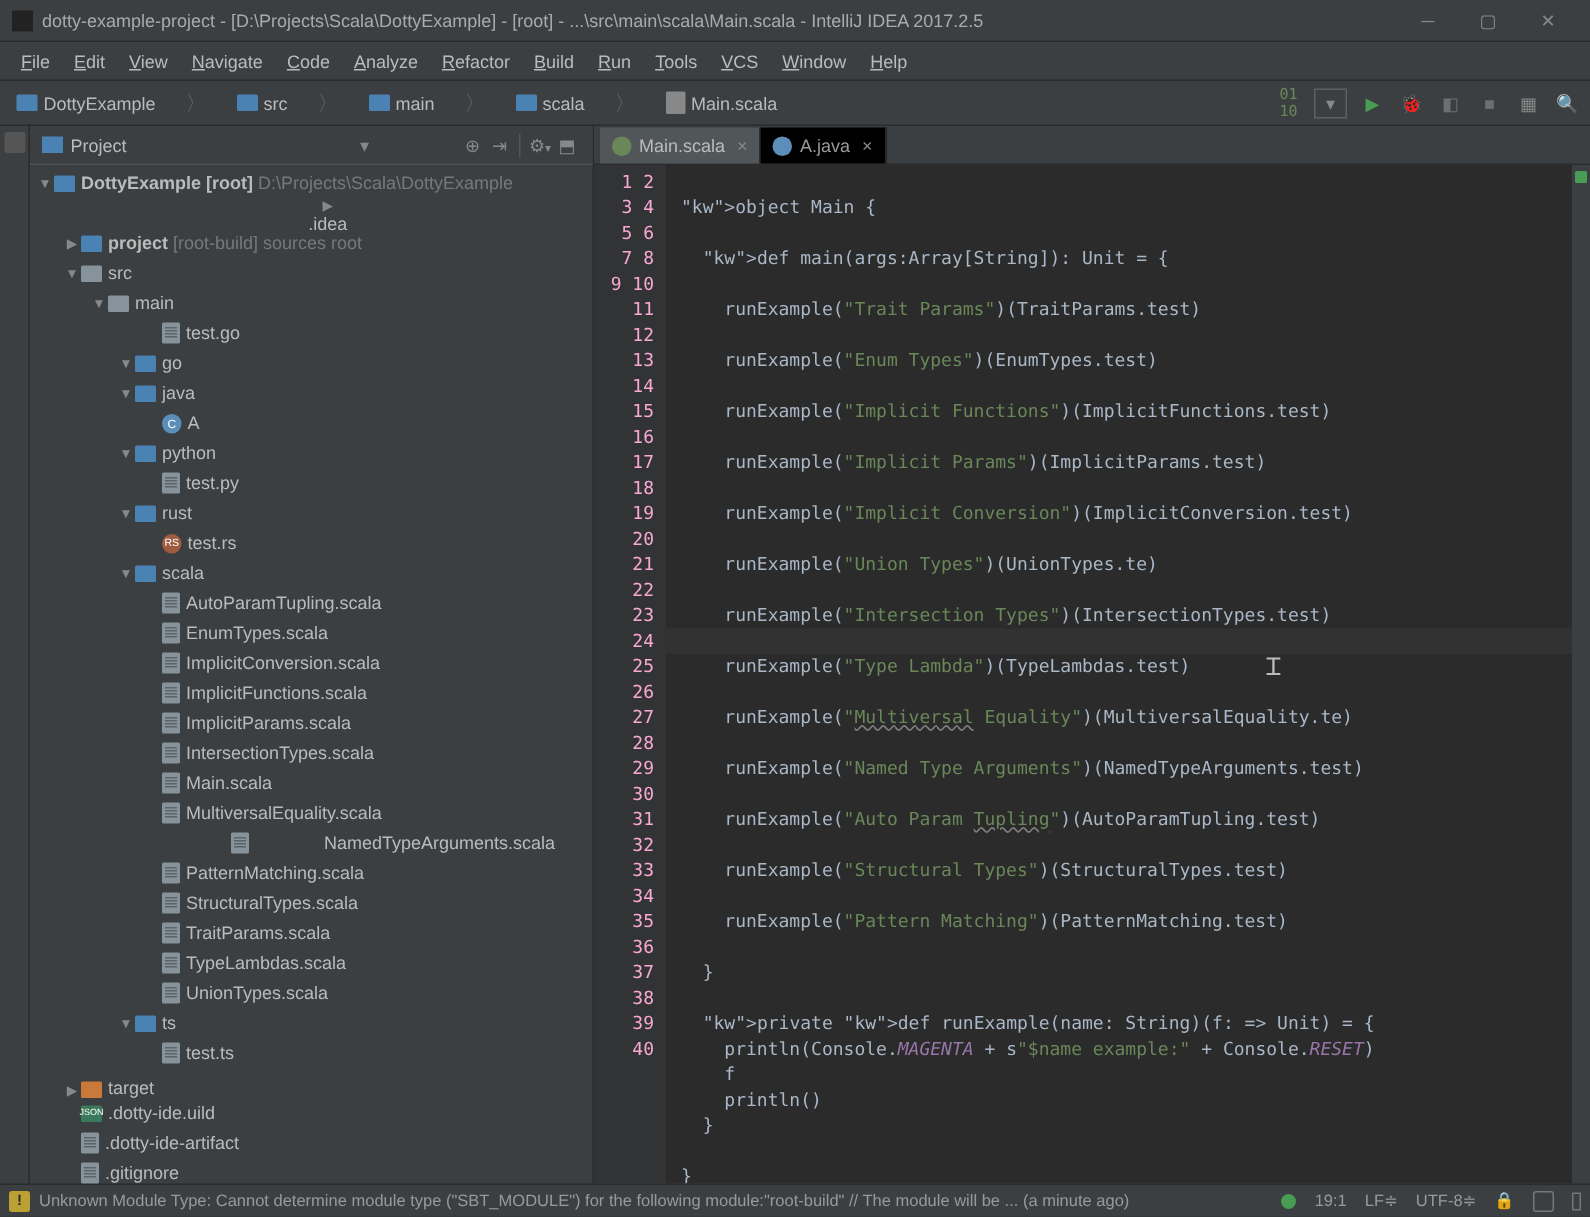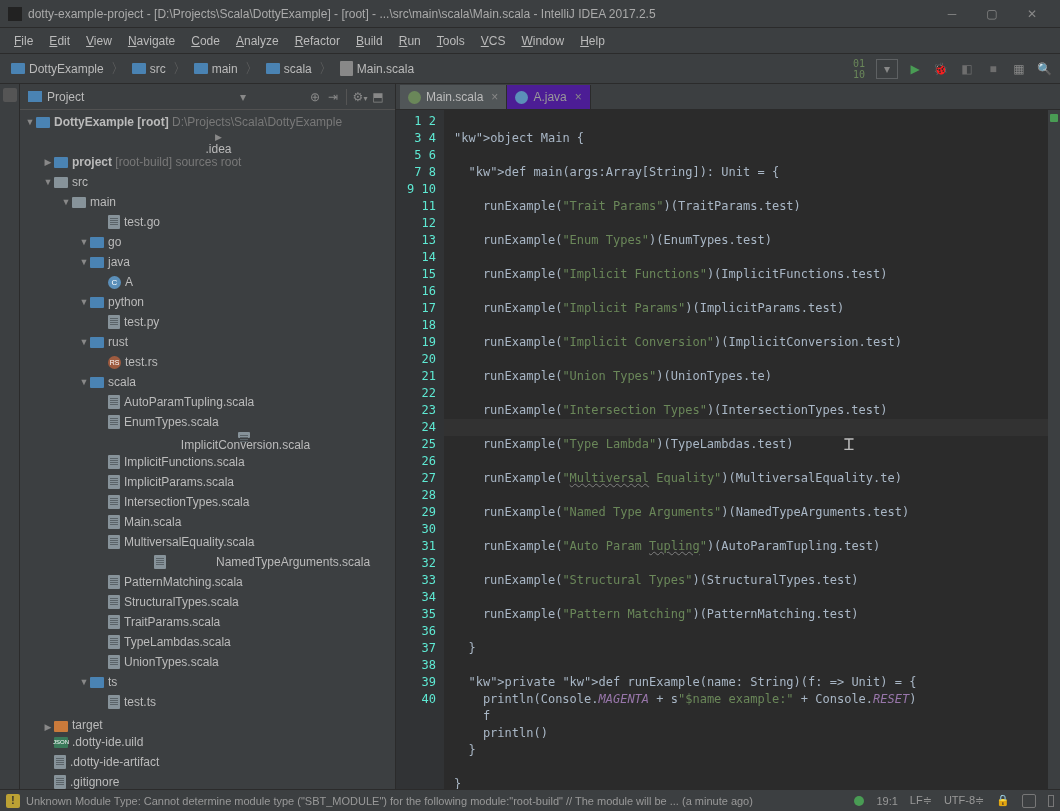--- a/index.html
+++ b/index.html
@@ -28,21 +28,21 @@
 }
 .menubar span { padding: 3px 8px; color:#bbb; cursor:default; }
 .menubar span u { text-decoration: underline; }
 
 .navbar {
   height: 30px; background: #3c3f41;
   display:flex; align-items:center; padding: 0 6px;
   border-bottom: 1px solid #2b2b2b;
   position:relative;
 }
-.breadcrumb { display:flex; align-items:center; gap:1px;justify-content:space-between; }
+.breadcrumb { display:flex; align-items:center; gap:14px;justify-content:space-between; }
 .breadcrumb .crumb { display:flex; align-items:center; gap:4px; padding:3px 5px; color:#bbb; }
 .breadcrumb .sep { color:#666; padding:0 1px; font-size:14px;}
 .folder-icon { display:inline-block; width:14px; height:11px; background:#4a83b3; border-radius:1px; position:relative;}
 .file-icon-sc { display:inline-block; width:13px; height:15px; background:#888; border-radius:1px;}
 
 .navbar-right { position:absolute; right:6px; display:flex; align-items:center; gap:8px; }
 .nav-icon { width:18px; height:18px; display:flex; align-items:center; justify-content:center; color:#888;}
 .dropdown-btn { width:22px; height:20px; border:1px solid #5e6163; display:flex; align-items:center; justify-content:center; color:#888;}
 
 .main-area { display:flex; height: calc(811px - 28px - 26px - 30px - 22px); }
@@ -80,28 +80,28 @@
 .tree-icon.file-java { background:#5b8fb9; border-radius:50%; width:13px; height:13px; color:#fff; font-size:8px; text-align:center; line-height:13px;}
 .tree-icon.file-rs { background:#9e5b3f; border-radius:50%; width:13px; height:13px; color:#fff; font-size:7px; text-align:center; line-height:13px;}
 .tree-icon.file-json { background:#3a7a5a; border-radius:1px; width:14px; height:11px; font-size:6px; color:#fff; text-align:center; line-height:11px;}
 .tree-label { }
 .tree-label .dim { color:#787878; }
 .tree-label .bold { font-weight:600; }
 
 .editor-area { flex:1; display:flex; flex-direction:column; background:#2b2b2b;}
 .tabs { height:26px; background:#3c3f41; display:flex; align-items:flex-end; border-bottom:1px solid #2b2b2b; padding-left:4px;}
 .tab { height:24px; background:#515658; display:flex; align-items:center; padding:0 8px; gap:5px; border-right:1px solid #2b2b2b; color:#bbb;}
-.tab.inactive { background:#4c1d95; color:#999;}
+.tab.inactive { background:#000000; color:#999;}
 .tab .tab-close { color:#888; font-size:12px; margin-left:3px;}
 .tab .tab-ficon { width:13px; height:13px; border-radius:50%; display:inline-block;}
 .tab .tab-ficon.sc { background:#6a8759; }
 .tab .tab-ficon.jv { background:#5b8fb9; }
 
 .editor-body { flex:1; display:flex; overflow:hidden; position:relative;}
-.gutter { width:48px; background:#313335; color:#5eead4; font-family:Consolas,monospace; font-size:12px; text-align:right; padding:3px 8px 3px 4px; line-height:17px;}
+.gutter { width:48px; background:#313335; color:#f9a8d4; font-family:Consolas,monospace; font-size:12px; text-align:right; padding:3px 8px 3px 4px; line-height:17px;}
 .code { flex:1; background:#2b2b2b; color:#a9b7c6; font-family:Consolas,monospace; font-size:12px; padding:3px 0 3px 10px; line-height:17px; white-space:pre; position:relative;}
 .code .str { color:#6a8759; }
 .code .mag { color:#9876aa; font-style:italic;}
 .code .underl { text-decoration: underline wavy #808080; text-decoration-thickness:1px;}
 .code .highlight-line { position:absolute; left:0; right:0; height:17px; background:#323232;}
 .cursor-ibeam { position:absolute; color:#bbb; font-size:16px;}
 
 .error-stripe { width:12px; background:#3c3f41;}
 .error-stripe .ok { width:8px; height:8px; background:#499c54; margin:4px auto; border-radius:1px;}
 
@@ -272,21 +272,21 @@
         <div class="tree-row" style="padding-left: 76px;">
           <span class="tree-arrow none"></span>
           <span class="tree-icon file"></span>
           <span class="tree-label">AutoParamTupling.scala</span>
         </div>
         <div class="tree-row" style="padding-left: 76px;">
           <span class="tree-arrow none"></span>
           <span class="tree-icon file"></span>
           <span class="tree-label">EnumTypes.scala</span>
         </div>
-        <div class="tree-row" style="padding-left: 76px; flex-direction: column;">
+        <div class="tree-row" style="padding-left: 76px;">
           <span class="tree-arrow none"></span>
           <span class="tree-icon file"></span>
           <span class="tree-label">ImplicitConversion.scala</span>
         </div>
         <div class="tree-row" style="padding-left: 76px;">
           <span class="tree-arrow none"></span>
           <span class="tree-icon file"></span>
           <span class="tree-label">ImplicitFunctions.scala</span>
         </div>
         <div class="tree-row" style="padding-left: 76px; align-items: center;">

